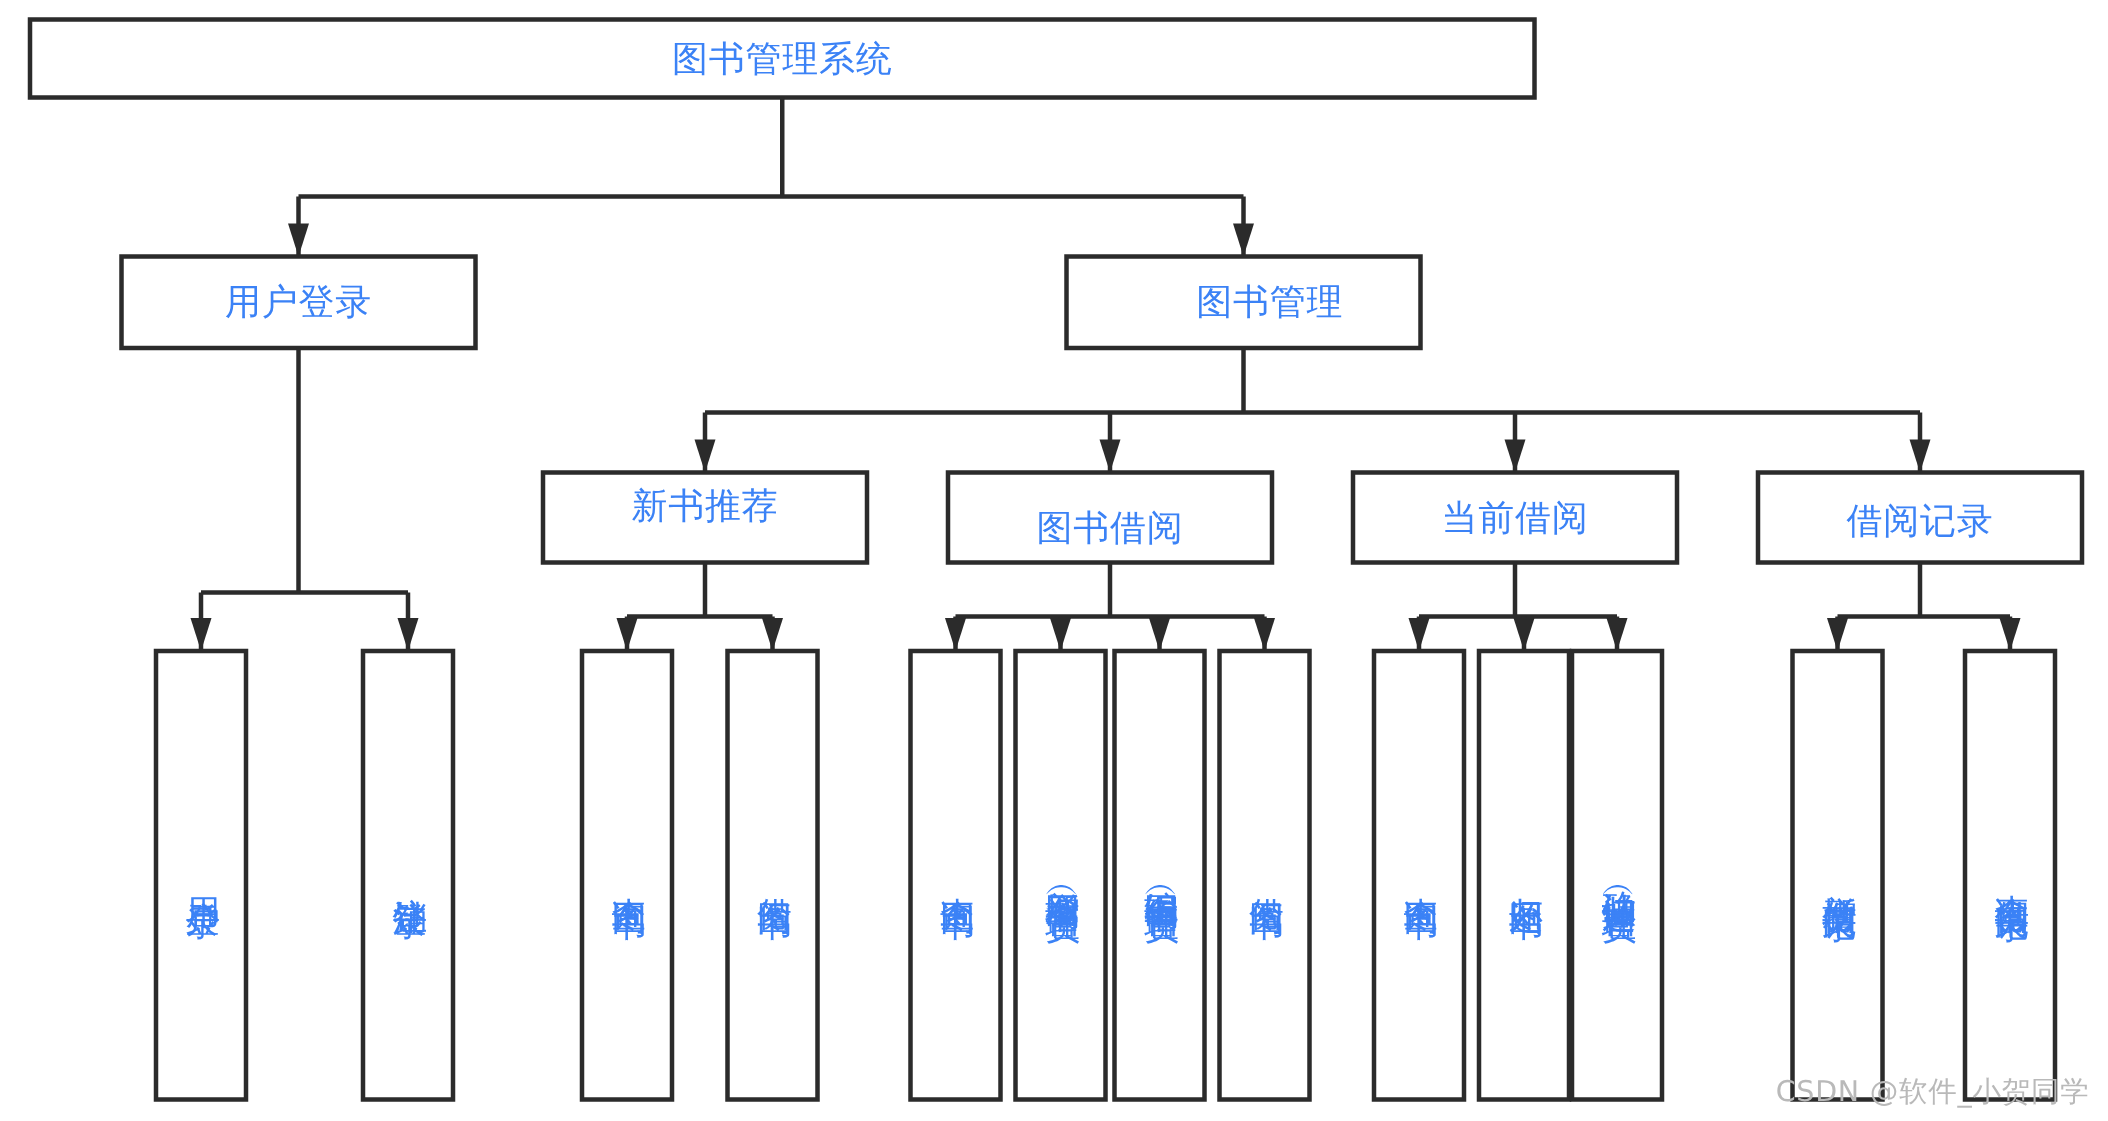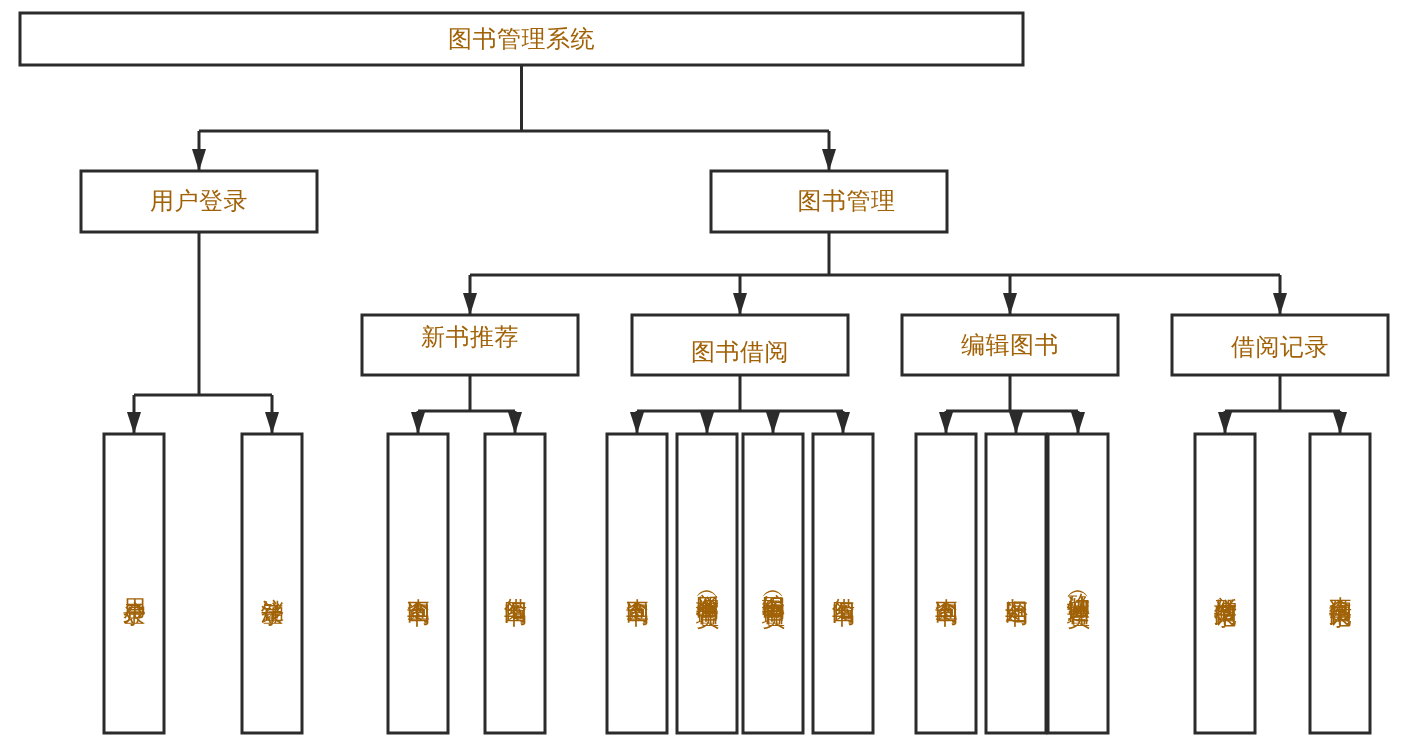--- a/index.html
+++ b/index.html
@@ -38,21 +38,21 @@
     stroke-linecap: butt;
   }
   .arrow-head {
     fill: #2b2b2b;
   }
   .node-label {
     position: absolute;
     display: flex;
     align-items: center;
     justify-content: center;
-    color: #a16207;
+    color: #3b82f6;
     font-family: "DejaVu Sans", "Liberation Sans", sans-serif;
     pointer-events: none;
     text-align: right;
     line-height: 1.12;
     letter-spacing: 0.5px;
   }
   .node-label.horizontal {
     font-size: 24px;
   }
   .node-label.vertical {
@@ -165,30 +165,31 @@
         <path d="M 1333 412 L 1347 412 L 1340 434 Z" class="arrow-head"></path>
       </g>
   </svg>
 
   <div id="labels-layer">
       <div class="node-label horizontal" style="left: 20px; top: 13px; width: 1003px; height: 52px;">图书管理系统</div>
       <div class="node-label horizontal" style="left: 81px; top: 171px; width: 236px; height: 61px;">用户登录</div>
       <div class="node-label horizontal" style="left: 711px; top: 171px; width: 271px; height: 61px;">图书管理</div>
       <div class="node-label horizontal" style="left: 362px; top: 315px; width: 216px; height: 45px;">新书推荐</div>
       <div class="node-label horizontal" style="left: 632px; top: 315px; width: 216px; height: 74px;">图书借阅</div>
-      <div class="node-label horizontal" style="left: 902px; top: 315px; width: 216px; height: 60px;">编辑图书</div>
+      <div class="node-label horizontal" style="left: 902px; top: 315px; width: 216px; height: 60px;">当前借阅</div>
       <div class="node-label horizontal" style="left: 1172px; top: 315px; width: 216px; height: 64px;">借阅记录</div>
       <div class="node-label vertical" style="left: 104px; top: 434px; width: 60px; height: 299px;">用户登录</div>
       <div class="node-label vertical" style="left: 242px; top: 434px; width: 60px; height: 299px;">注销登录</div>
       <div class="node-label vertical" style="left: 388px; top: 434px; width: 60px; height: 299px;">查询图书</div>
       <div class="node-label vertical" style="left: 485px; top: 434px; width: 60px; height: 299px;">借阅图书</div>
       <div class="node-label vertical" style="left: 607px; top: 434px; width: 60px; height: 299px;">查询图书</div>
       <div class="node-label vertical" style="left: 677px; top: 434px; width: 60px; height: 299px;">新增图书（管理员）</div>
       <div class="node-label vertical" style="left: 743px; top: 434px; width: 60px; height: 299px;">编辑图书（管理员）</div>
       <div class="node-label vertical" style="left: 813px; top: 434px; width: 60px; height: 299px;">借阅图书</div>
       <div class="node-label vertical" style="left: 916px; top: 434px; width: 60px; height: 299px;">查询图书</div>
       <div class="node-label vertical" style="left: 986px; top: 434px; width: 60px; height: 299px;">归还图书</div>
       <div class="node-label vertical" style="left: 1048px; top: 434px; width: 60px; height: 299px;">确认归还（管理员）</div>
       <div class="node-label vertical" style="left: 1195px; top: 434px; width: 60px; height: 299px;">新增借阅记录</div>
       <div class="node-label vertical" style="left: 1310px; top: 434px; width: 60px; height: 299px;">查询借阅记录</div>
     </div>
 
+  <div class="watermark">CSDN @软件_小贺同学</div>
 </div>
 
 </body></html>

